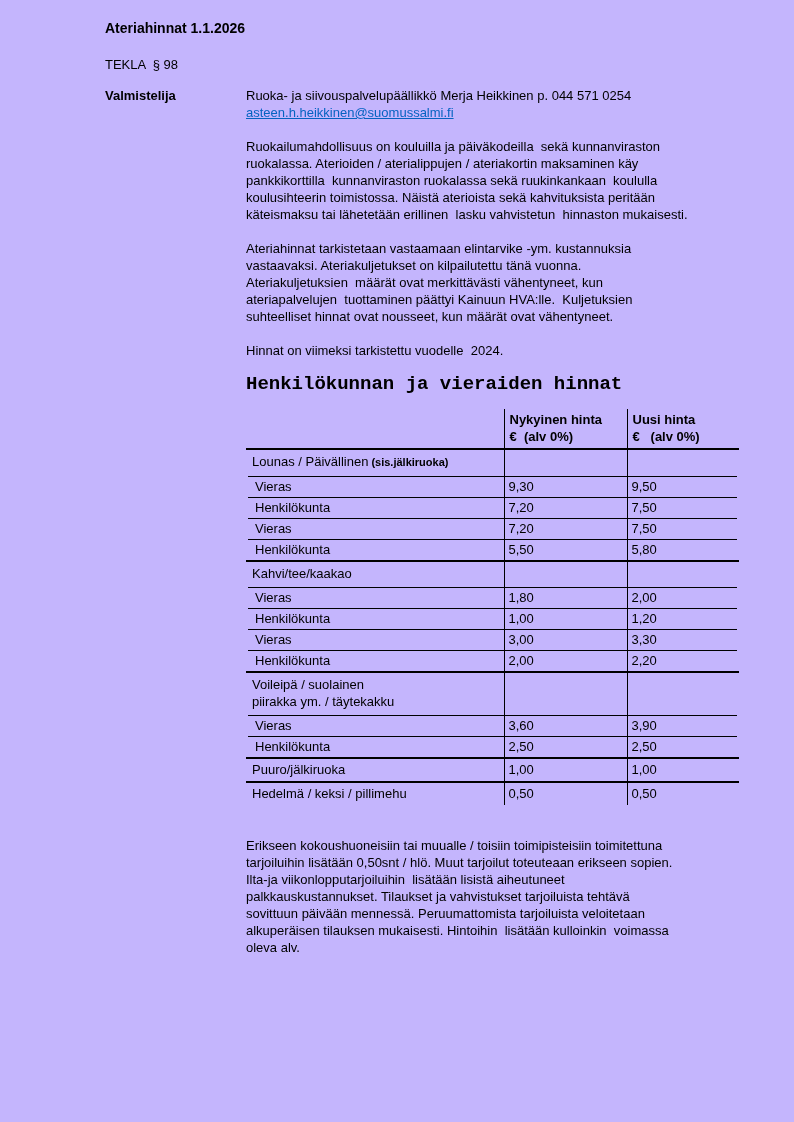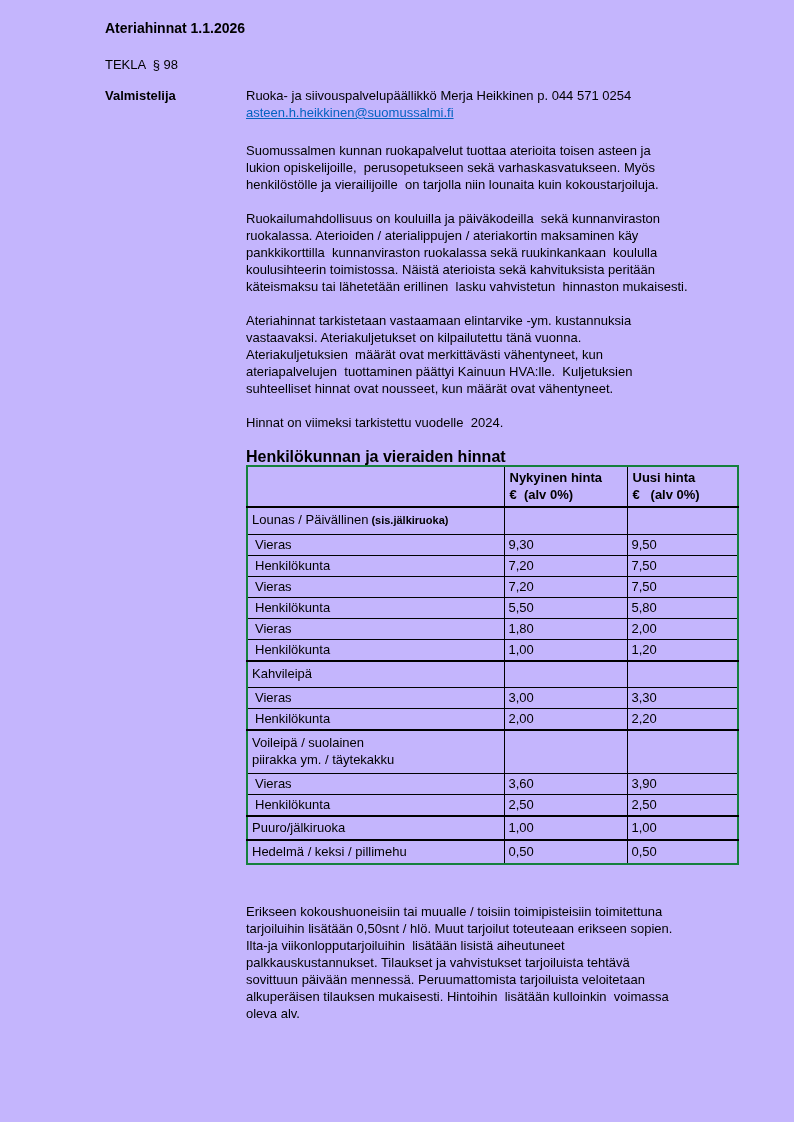--- a/index.html
+++ b/index.html
@@ -24,28 +24,28 @@
     position:absolute;left:105px;top:87px;font-weight:bold;
   }
   .content{
     position:absolute;left:246px;top:87px;width:520px;
   }
   .contact-line{white-space:pre-wrap;}
   .email a{color:#0563c1;text-decoration:underline;cursor:pointer;}
   .para{white-space:pre-wrap;margin:17px 0 0 0;}
   .para.first{margin-top:21px;}
   .section-heading{
-    font-weight:bold;font-size:16px;margin:17px 0 0 0;white-space:pre-wrap;
+    font-weight:bold;font-size:19px;margin:17px 0 0 0;white-space:pre-wrap;font-family:Liberation Mono, monospace;
   }
 
   table.prices{
     border-collapse:collapse;
     width:491px;
-    margin-top:0;
-    border:2px solid #15803d;
+    margin-top:14px;
+    border:2px solid #c4b5fd;
     table-layout:fixed;
   }
   table.prices th, table.prices td{
     border:1px solid #000;
     font-size:13px;line-height:17px;
     overflow:hidden;
   }
   col.c1{width:257px;} col.c2{width:123px;} col.c3{width:111px;}
   table.prices th{
     font-weight:bold;text-align:left;vertical-align:top;
@@ -68,23 +68,20 @@
 
   <div class="doc-title">Ateriahinnat 1.1.2026</div>
   <div class="doc-ref">TEKLA  § 98</div>
   <div class="preparer-label">Valmistelija</div>
 
   <div class="content">
 
     <div class="contact-line">Ruoka- ja siivouspalvelupäällikkö Merja Heikkinen p. 044 571 0254</div>
     <div class="contact-line email"><a>asteen.h.heikkinen@suomussalmi.fi</a></div>
 
-    <div class="para first">Suomussalmen kunnan ruokapalvelut tuottaa aterioita toisen asteen ja
-lukion opiskelijoille,  perusopetukseen sekä varhaskasvatukseen. Myös
-henkilöstölle ja vierailijoille  on tarjolla niin lounaita kuin kokoustarjoiluja.</div>
     <div class="para">Ruokailumahdollisuus on kouluilla ja päiväkodeilla  sekä kunnanviraston
 ruokalassa. Aterioiden / aterialippujen / ateriakortin maksaminen käy
 pankkikorttilla  kunnanviraston ruokalassa sekä ruukinkankaan  koululla
 koulusihteerin toimistossa. Näistä aterioista sekä kahvituksista peritään
 käteismaksu tai lähetetään erillinen  lasku vahvistetun  hinnaston mukaisesti.</div>
     <div class="para">Ateriahinnat tarkistetaan vastaamaan elintarvike -ym. kustannuksia
 vastaavaksi. Ateriakuljetukset on kilpailutettu tänä vuonna.
 Ateriakuljetuksien  määrät ovat merkittävästi vähentyneet, kun
 ateriapalvelujen  tuottaminen päättyi Kainuun HVA:lle.  Kuljetuksien
 suhteelliset hinnat ovat nousseet, kun määrät ovat vähentyneet.</div>
@@ -126,34 +123,34 @@
           <tr class="row-item">
             <td class="c-label indent">Vieras</td>
             <td class="c-num">7,20</td>
             <td class="c-num">7,50</td>
           </tr>
           <tr class="row-item">
             <td class="c-label indent">Henkilökunta</td>
             <td class="c-num">5,50</td>
             <td class="c-num">5,80</td>
           </tr>
+          <tr class="row-category">
+            <td class="c-label"><span class="cat">Kahvi/tee/kaakao</span></td>
+            <td class="c-num"></td>
+            <td class="c-num"></td>
+          </tr>
           <tr class="row-item">
             <td class="c-label indent">Vieras</td>
             <td class="c-num">1,80</td>
             <td class="c-num">2,00</td>
           </tr>
           <tr class="row-item">
             <td class="c-label indent">Henkilökunta</td>
             <td class="c-num">1,00</td>
             <td class="c-num">1,20</td>
-          </tr>
-          <tr class="row-category">
-            <td class="c-label"><span class="cat">Kahvileipä</span></td>
-            <td class="c-num"></td>
-            <td class="c-num"></td>
           </tr>
           <tr class="row-item">
             <td class="c-label indent">Vieras</td>
             <td class="c-num">3,00</td>
             <td class="c-num">3,30</td>
           </tr>
           <tr class="row-item">
             <td class="c-label indent">Henkilökunta</td>
             <td class="c-num">2,00</td>
             <td class="c-num">2,20</td>
@@ -180,21 +177,21 @@
             <td class="c-num">1,00</td>
           </tr>
           <tr class="row-bold">
             <td class="c-label"><span class="cat">Hedelmä / keksi / pillimehu</span></td>
             <td class="c-num">0,50</td>
             <td class="c-num">0,50</td>
           </tr>
         </tbody>
     </table>
 
-    <div class="para" style="margin-top:38px">Erikseen kokoushuoneisiin tai muualle / toisiin toimipisteisiin toimitettuna
+    <div class="para" style="margin-top:30px">Erikseen kokoushuoneisiin tai muualle / toisiin toimipisteisiin toimitettuna
 tarjoiluihin lisätään 0,50snt / hlö. Muut tarjoilut toteuteaan erikseen sopien.
 Ilta-ja viikonlopputarjoiluihin  lisätään lisistä aiheutuneet
 palkkauskustannukset. Tilaukset ja vahvistukset tarjoiluista tehtävä
 sovittuun päivään mennessä. Peruumattomista tarjoiluista veloitetaan
 alkuperäisen tilauksen mukaisesti. Hintoihin  lisätään kulloinkin  voimassa
 oleva alv.</div>
 
   </div>
 </div>
 

